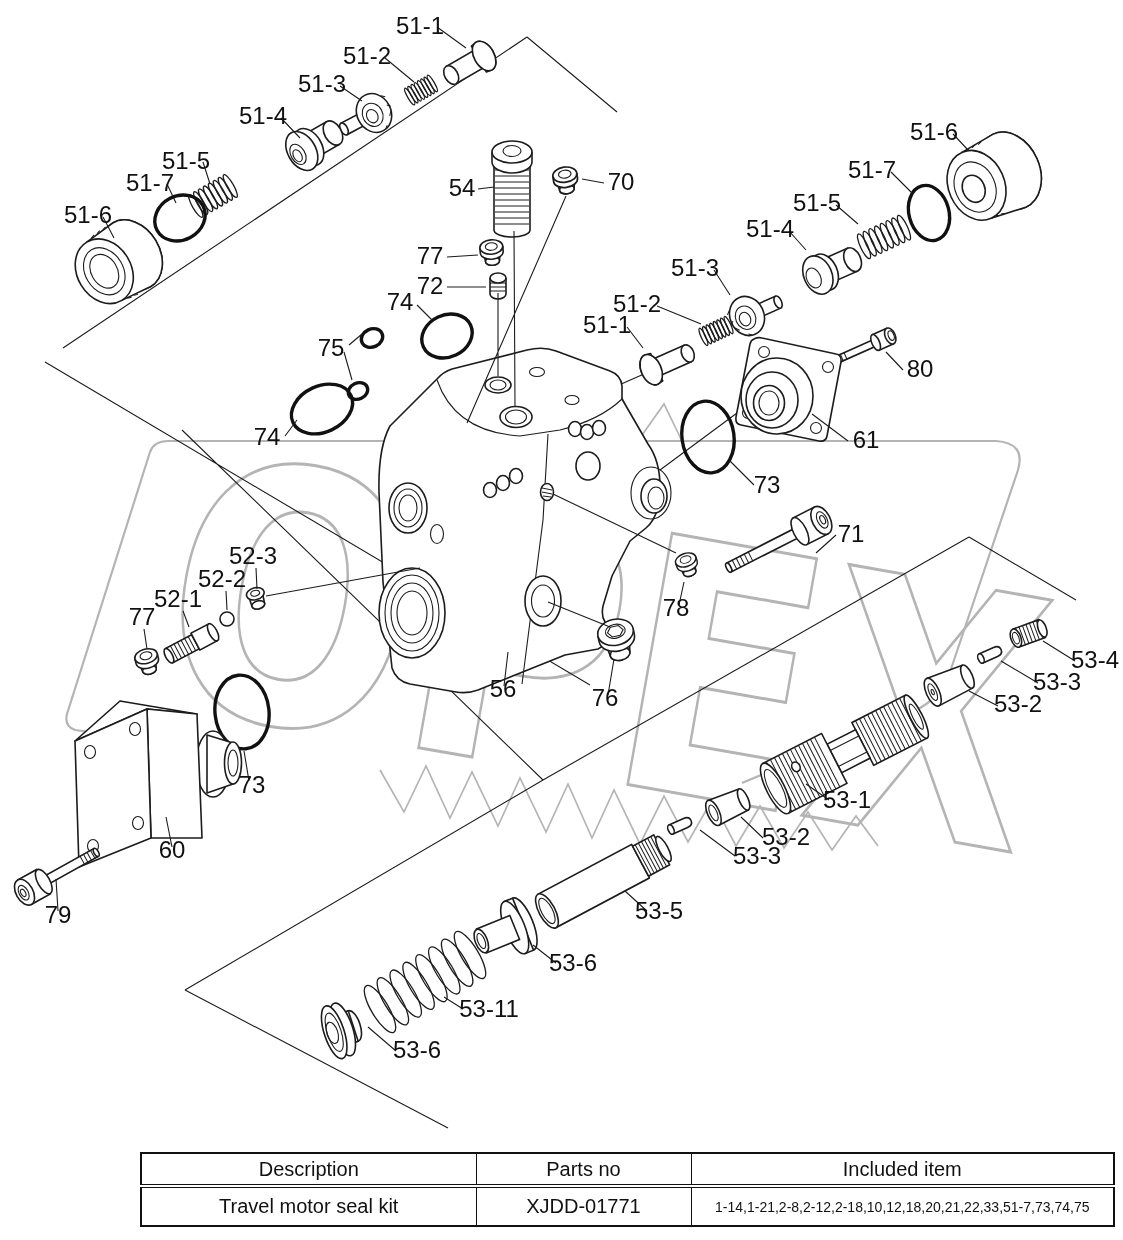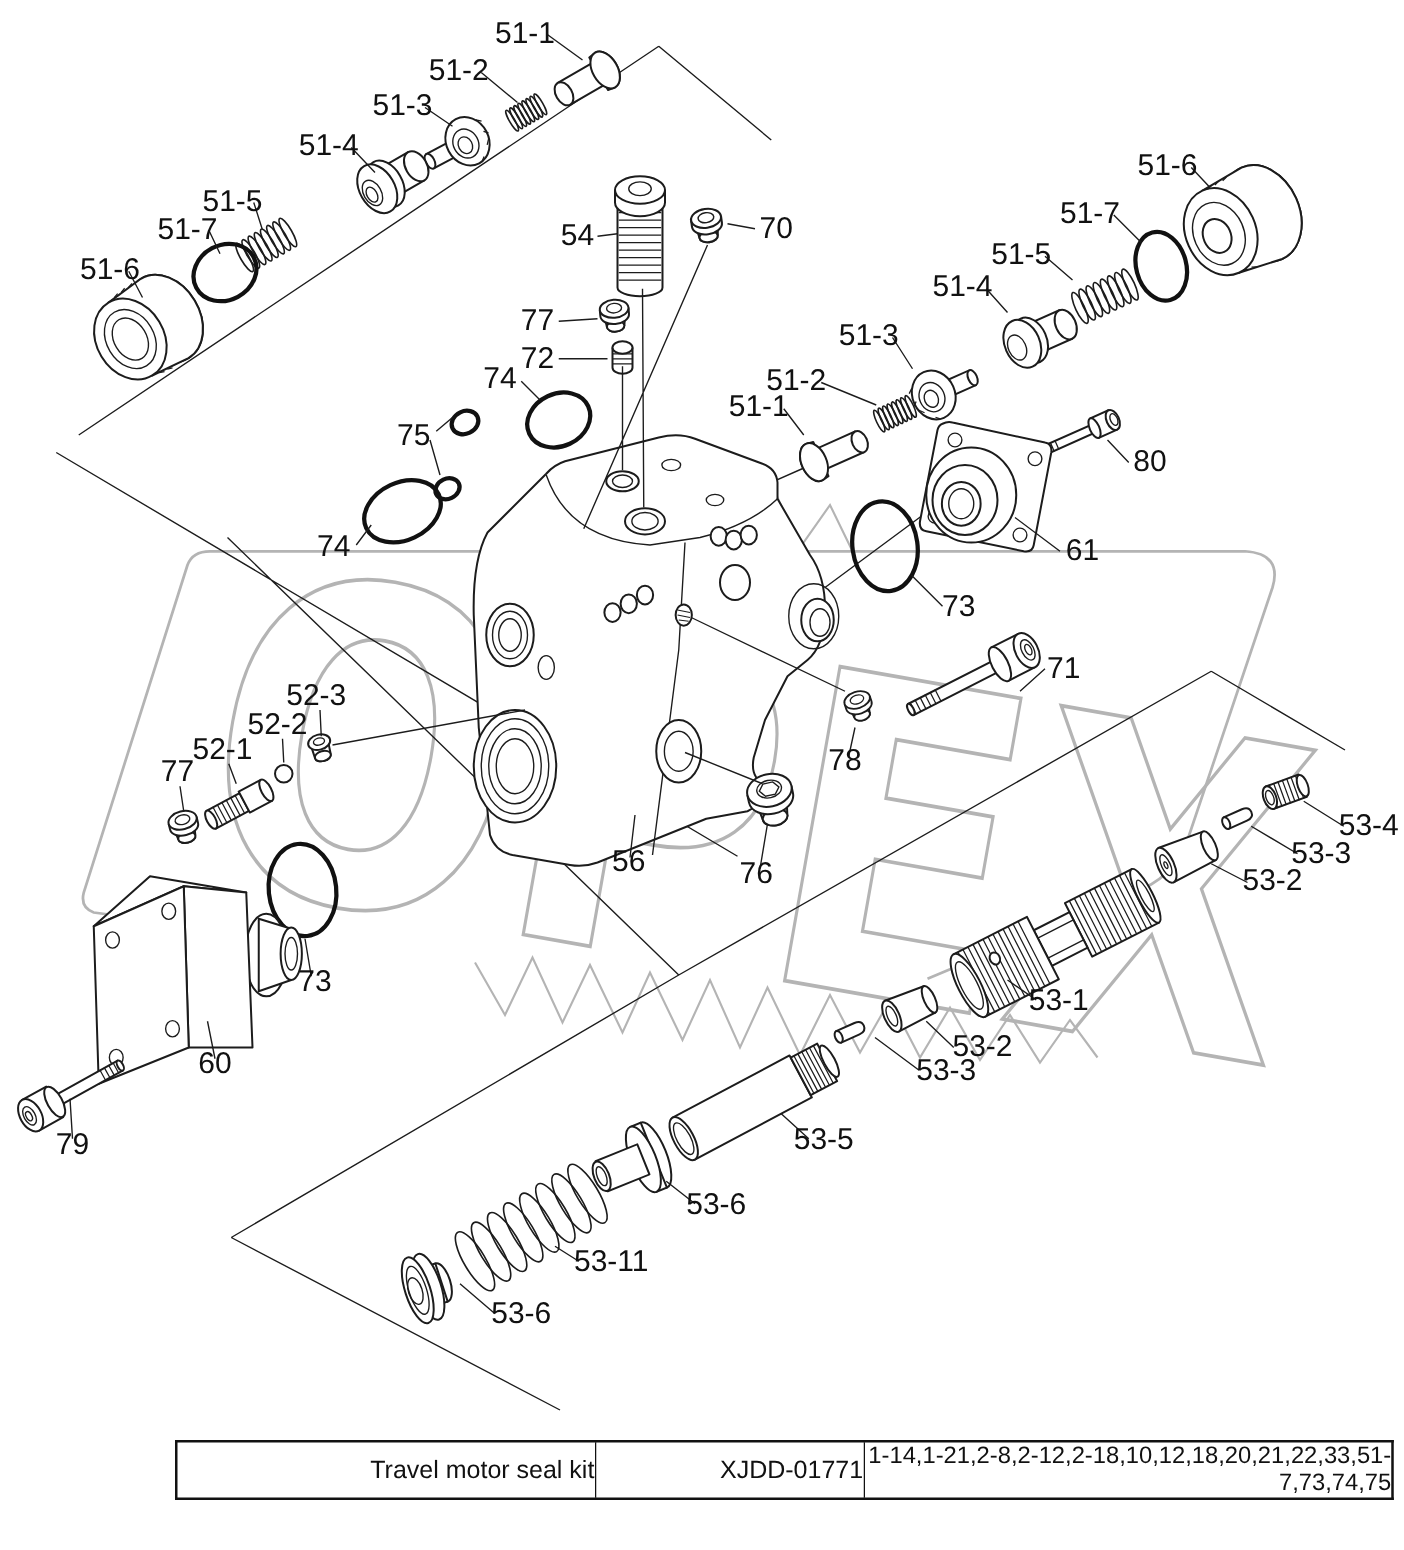--- a/index.html
+++ b/index.html
@@ -10,22 +10,22 @@
   .h{fill:none;stroke:#1c1c1c;stroke-width:1;}
   .or{fill:none;stroke:#111;stroke-width:3.4;}
   .ln{stroke:#1c1c1c;stroke-width:1.1;fill:none;}
   .wm{stroke:#b4b4b4;fill:none;stroke-width:2.2;}
   .wmz{stroke:#b4b4b4;fill:none;stroke-width:1.7;}
   .wmtext{font-family:"DejaVu Sans",sans-serif;font-weight:bold;fill:none;stroke:#b4b4b4;stroke-width:3;}
   .lbl{font:24px "Liberation Sans",sans-serif;fill:#111;text-anchor:middle;}
   #parts-table{position:absolute;left:140px;top:1152px;width:973px;border-collapse:collapse;table-layout:fixed;border:2.4px solid #111;}
   #parts-table th,#parts-table td{border:1.7px solid #111;text-align:center;vertical-align:middle;padding:0;color:#111;}
   #parts-table th{height:30px;font-size:20px;font-weight:400;border-bottom:4px double #111;}
-  #parts-table td{height:37px;font-size:20px;text-align:right;}
-  #parts-table td.included{font-size:19px;}
+  #parts-table td{height:37px;font-size:20px;}
+  #parts-table td.included{font-size:14px;}
 </style>
 </head>
 <body>
 
 <svg width="1123" height="1240" viewBox="0 0 1123 1240">
   <defs>
     <g id="coil">
       <ellipse cx="-21" cy="0" rx="3.4" ry="10" fill="none" stroke="#1c1c1c" stroke-width="1.3" vector-effect="non-scaling-stroke"></ellipse>
       <ellipse cx="-15" cy="0" rx="3.4" ry="10" fill="none" stroke="#1c1c1c" stroke-width="1.3" vector-effect="non-scaling-stroke"></ellipse>
       <ellipse cx="-9" cy="0" rx="3.4" ry="10" fill="none" stroke="#1c1c1c" stroke-width="1.3" vector-effect="non-scaling-stroke"></ellipse>
@@ -389,19 +389,24 @@
     </g>
 </svg>
 
 <table id="parts-table">
   <colgroup>
       <col style="width:335px">
       <col style="width:215px">
       <col style="width:423px">
     </colgroup>
   <tbody>
+      <tr class="head">
+    <th>Description</th>
+    <th>Parts no</th>
+    <th>Included item</th>
+  </tr>
   <tr class="data">
     <td>Travel motor seal kit</td>
     <td>XJDD-01771</td>
     <td class="included">1-14,1-21,2-8,2-12,2-18,10,12,18,20,21,22,33,51-7,73,74,75</td>
   </tr>
 </tbody>
   </table>
 
 </body></html>

